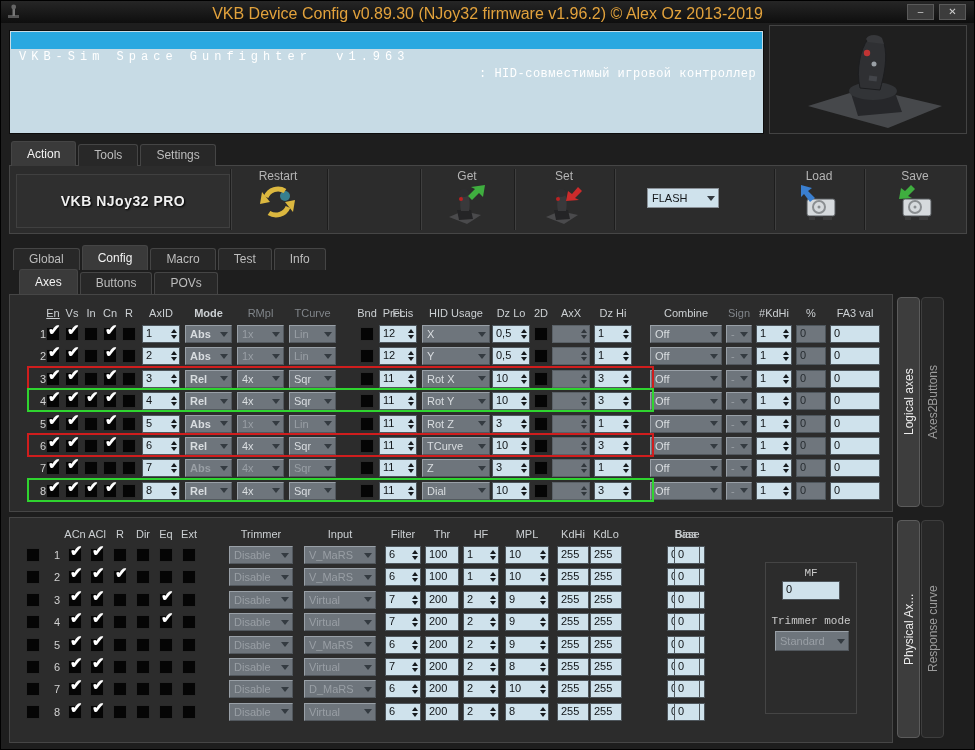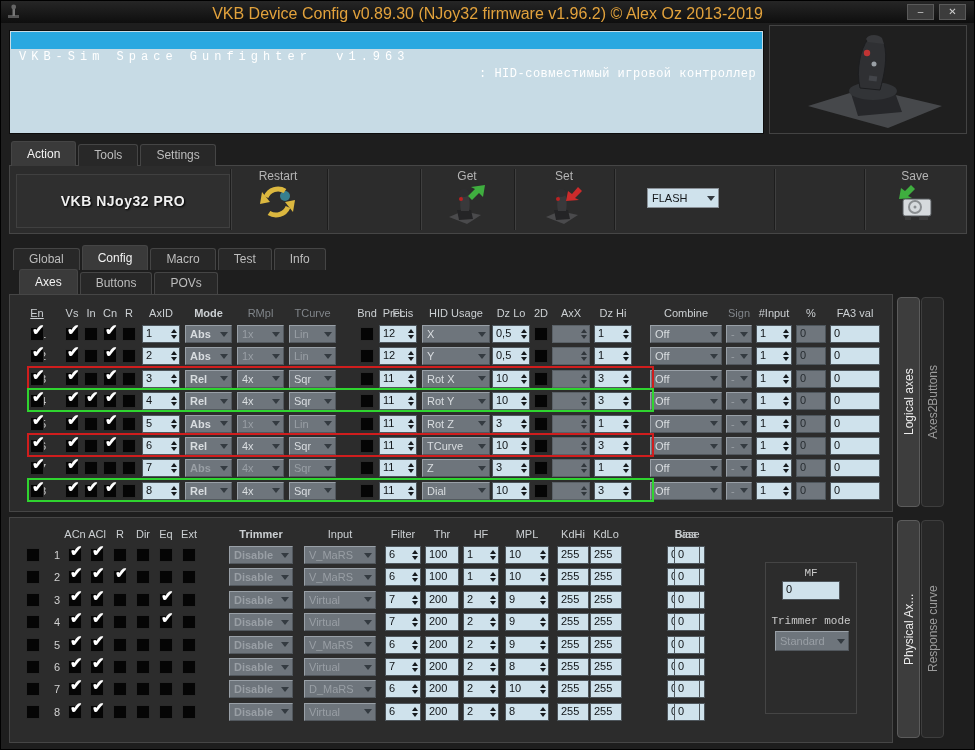--- a/index.html
+++ b/index.html
@@ -62,41 +62,41 @@
   .trow{position:absolute;left:0;width:880px;height:22px;}
   .rnum{position:absolute;top:5px;font-size:11px;color:#d2d2d2;}
   .hdr{position:absolute;top:12px;font-size:11px;color:#ccd0d3;text-align:center;white-space:nowrap;}
   #phys-panel .hdr{top:10px;}
   .hdr-cb{margin-left:-6px;width:26px;}
   .hdr-dim{color:#80858a;}
   .rowline{position:absolute;left:17px;width:627px;top:-2px;height:24px;border:2px solid;pointer-events:none;z-index:6;box-sizing:border-box;}
   .rowline.red{border-color:#d01d1d;} .rowline.green{border-color:#2fd42f;}
   
   .u-num{left:20px;width:16px;text-align:right;}
-  .u-en{left:20px;text-decoration:underline;} .u-vs{left:55px;} .u-in{left:74px;} .u-cn{left:93px;} .u-r{left:112px;}
+  .u-en{left:36px;text-decoration:underline;} .u-vs{left:55px;} .u-in{left:74px;} .u-cn{left:93px;} .u-r{left:112px;}
   .u-axid{left:132px;width:38px;}
   .u-mode{left:175px;width:47px;font-weight:bold;}
   .u-rmpl{left:227px;width:47px;}
   .u-tcurve{left:279px;width:47px;}
   .u-fl{left:331px;margin-left:45px;} .u-bnd{left:350px;}
   .u-precis{left:369px;width:38px;}
   .u-hid{left:412px;width:68px;}
   .u-dzlo{left:482px;width:38px;}
   .u-2d{left:524px;}
   .u-axx{left:542px;width:38px;}
   .u-dzhi{left:584px;width:38px;}
   .u-comb{left:640px;width:72px;}
   .u-sign{left:716px;width:26px;}
   .u-naxis{left:746px;width:36px;}
   .u-pct{left:786px;width:30px;}
   .u-fa3{left:820px;width:50px;}
   
   .p-lead{left:16px;} .p-num{left:34px;width:16px;text-align:right;}
   .p-acn{left:58px;} .p-acl{left:80px;} .p-r{left:103px;} .p-dir{left:126px;} .p-eq{left:149px;} .p-ext{left:172px;}
-  .p-trim{left:219px;width:64px;font-weight:bold;}
+  .p-trim{left:219px;width:64px;}
   .p-input{left:294px;width:72px;}
   .p-filter{left:375px;width:36px;}
   .p-thr{left:415px;width:34px;}
   .p-hf{left:453px;width:36px;}
   .p-mpl{left:495px;width:44px;}
   .p-kdhi{left:547px;width:32px;}
   .p-kdlo{left:580px;width:32px;}
   .p-bias{left:617px;width:38px;margin-left:40px;}
   .p-base{left:664px;width:26px;}
   
@@ -211,20 +211,33 @@
           <polygon points="22,18 24,8 28,11 34,4 38,8 31,15 35,17" fill="#cc2b2b"></polygon>
         </svg>
       </span>
     </div>
 
     <div class="dd" id="flash-dd">
       <span class="dval">FLASH</span>
       <i class="ddarr"></i>
     </div>
 
+    <div class="abtn" style="left:764px">
+      <div class="lbl">Load</div>
+      <span>
+        <svg width="40" height="40" viewBox="0 0 40 40">
+          <rect x="8" y="16" width="28" height="17" rx="2" fill="#d6dadd" stroke="#55595c"></rect>
+          <circle cx="20" cy="24" r="6" fill="none" stroke="#8a8e91" stroke-width="2"></circle>
+          <circle cx="20" cy="24" r="1.5" fill="#8a8e91"></circle>
+          <rect x="10" y="33" width="6" height="4" fill="#3a3a3a"></rect>
+          <rect x="24" y="33" width="9" height="4" fill="#3a3a3a"></rect>
+          <polygon points="2,2 13,5 9,8 16,15 11,19 5,11 2,14" fill="#3a7fd0"></polygon>
+        </svg>
+      </span>
+    </div>
 
     <div class="abtn" style="left:860px">
       <div class="lbl">Save</div>
       <span>
         <svg width="40" height="40" viewBox="0 0 40 40">
           <rect x="8" y="16" width="28" height="17" rx="2" fill="#d6dadd" stroke="#55595c"></rect>
           <circle cx="20" cy="24" r="6" fill="none" stroke="#8a8e91" stroke-width="2"></circle>
           <circle cx="20" cy="24" r="1.5" fill="#8a8e91"></circle>
           <rect x="10" y="33" width="6" height="4" fill="#3a3a3a"></rect>
           <rect x="24" y="33" width="9" height="4" fill="#3a3a3a"></rect>
@@ -261,21 +274,21 @@
       <span class="hdr u-fl hdr-cb">FL</span>
       <span class="hdr u-bnd hdr-cb">Bnd</span>
       <span class="hdr u-precis">Precis</span>
       <span class="hdr u-hid">HID Usage</span>
       <span class="hdr u-dzlo">Dz Lo</span>
       <span class="hdr u-2d hdr-cb">2D</span>
       <span class="hdr u-axx">AxX</span>
       <span class="hdr u-dzhi">Dz Hi</span>
       <span class="hdr u-comb">Combine</span>
       <span class="hdr u-sign hdr-dim">Sign</span>
-      <span class="hdr u-naxis">#Input</span>
+      <span class="hdr u-naxis">#KdHi</span>
       <span class="hdr u-pct">%</span>
       <span class="hdr u-fa3">FA3 val</span>
       <div class="trow" style="top: 28px;">
         <span class="rnum u-num">1</span>
         <div class="cb u-en checked"></div>
         <div class="cb u-vs checked"></div>
         <div class="cb u-in"></div>
         <div class="cb u-cn checked"></div>
         <div class="cb u-r"></div>
         <div class="spin u-axid">

